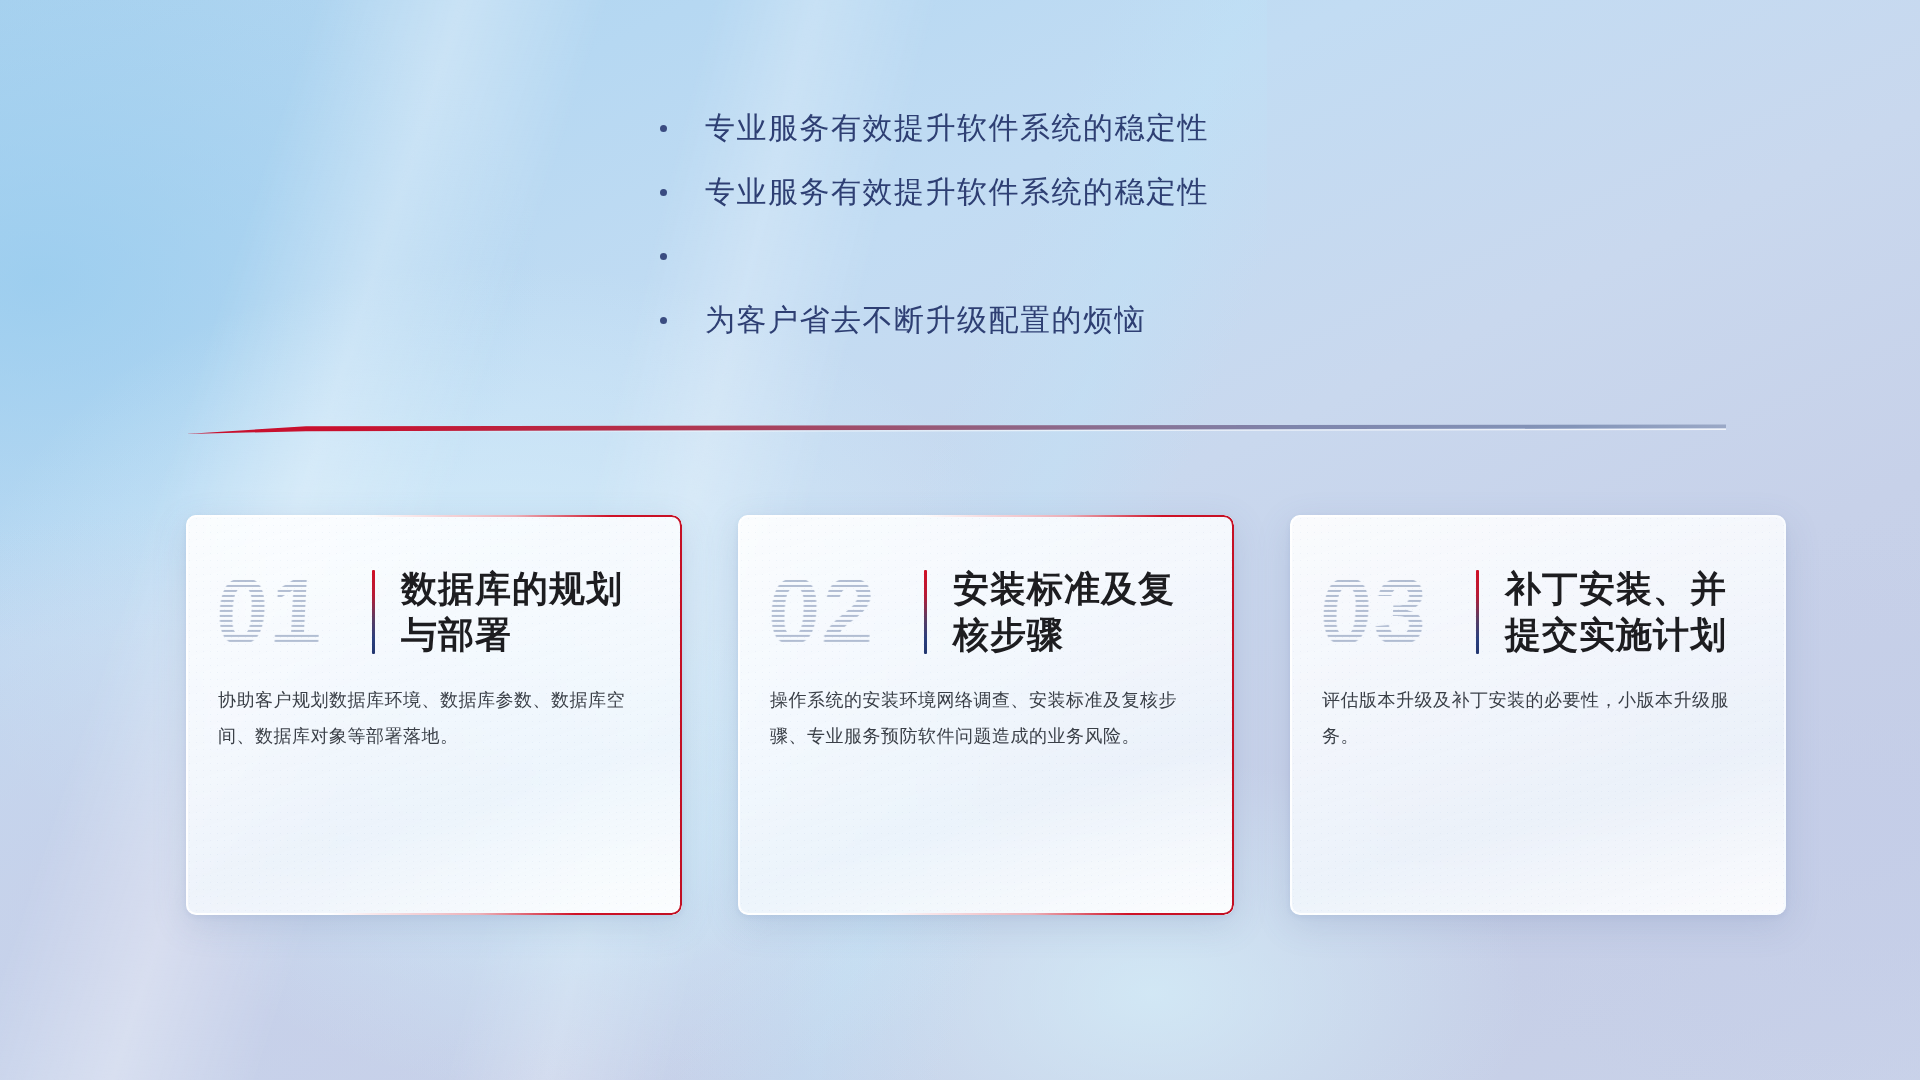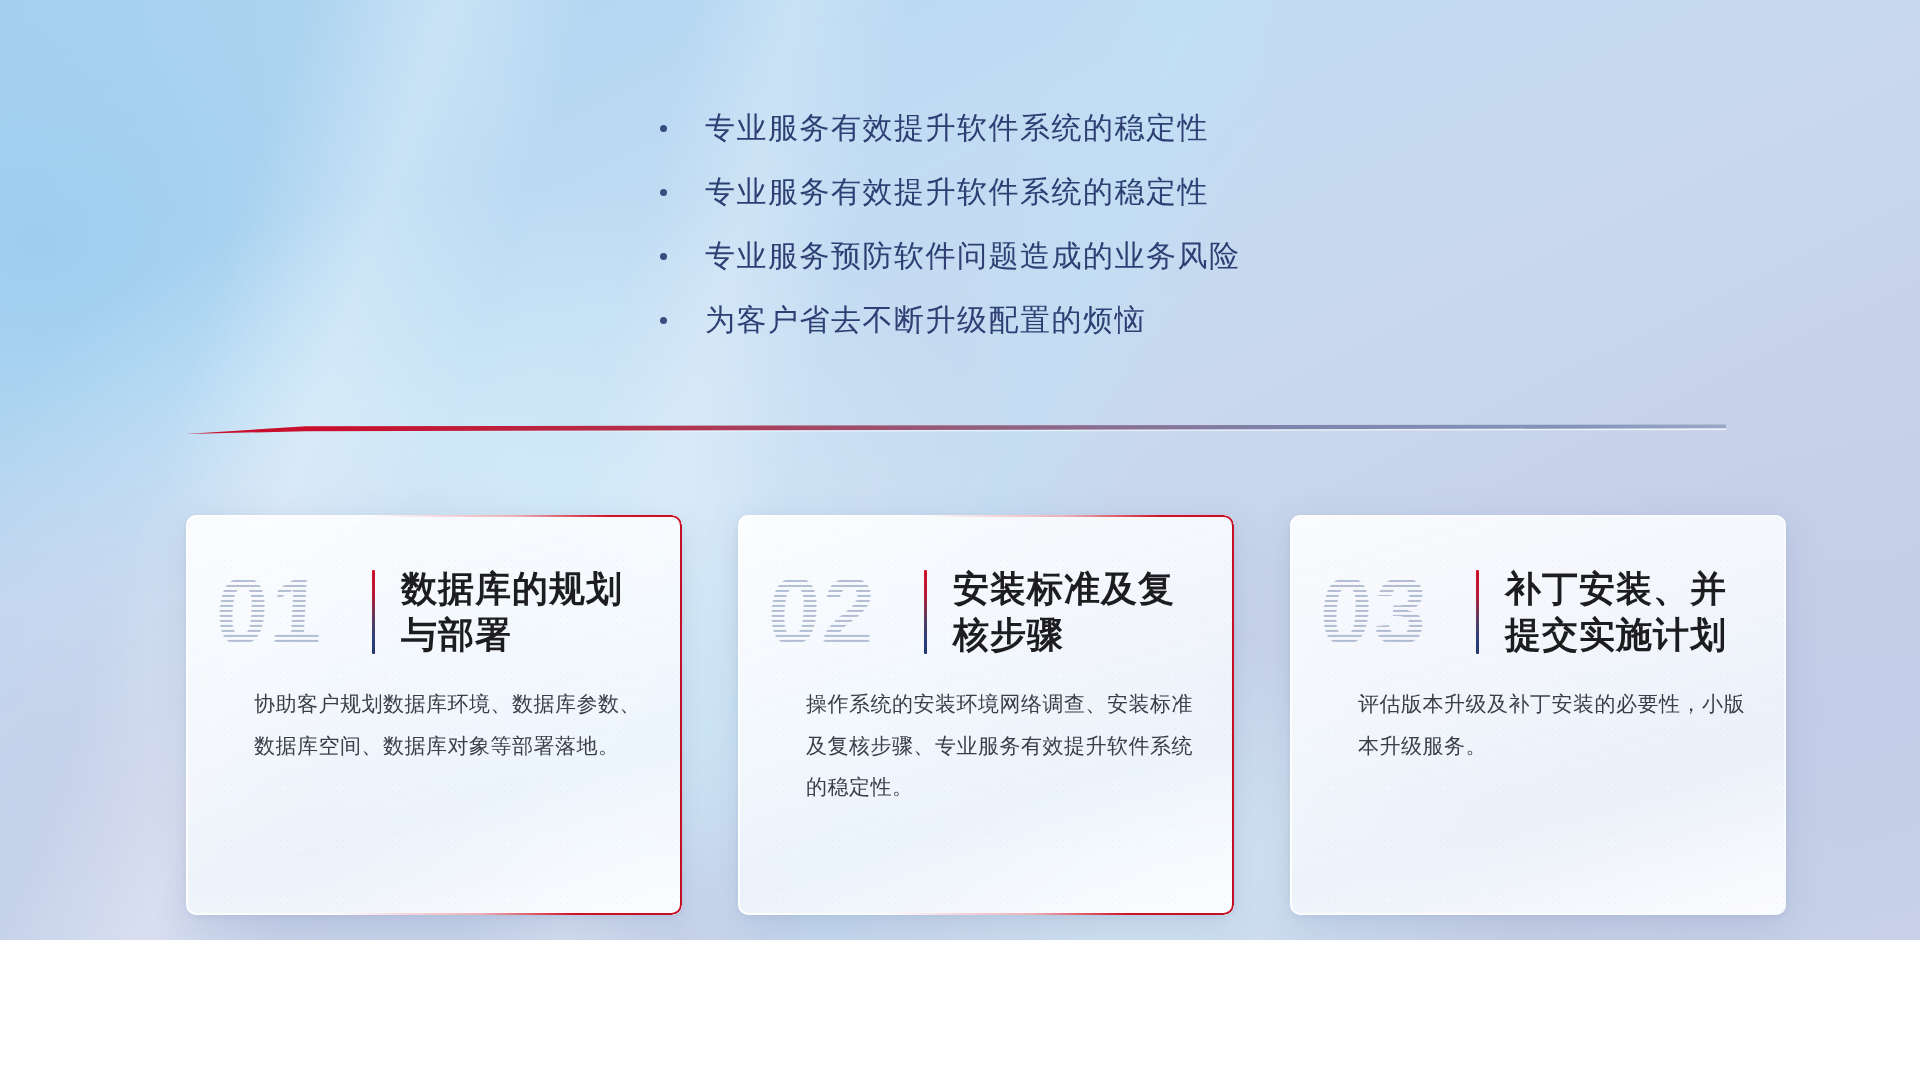--- a/index.html
+++ b/index.html
@@ -6,21 +6,21 @@
   * { margin:0; padding:0; box-sizing:border-box; }
   html, body {
     width:1920px; height:1080px;
     overflow:hidden;
     font-family:"Liberation Sans","DejaVu Sans",sans-serif;
   }
 
   
   #stage {
     position:relative;
-    width:1920px; height:940px;
+    width:1920px; height:1080px;
     background:
       radial-gradient(ellipse 900px 620px at 10% 86%, rgba(198,206,232,0.92) 0%, rgba(198,206,232,0.0) 68%),
       radial-gradient(ellipse 760px 520px at 26% 58%, rgba(214,240,252,0.85) 0%, rgba(214,240,252,0.0) 70%),
       radial-gradient(ellipse 520px 330px at 60% 92%, rgba(214,241,250,0.70) 0%, rgba(214,241,250,0.0) 72%),
       radial-gradient(ellipse 640px 420px at 97% 76%, rgba(196,205,232,0.80) 0%, rgba(196,205,232,0.0) 72%),
       radial-gradient(ellipse 700px 500px at 2% 26%, rgba(150,203,238,0.75) 0%, rgba(150,203,238,0.0) 72%),
       linear-gradient(154deg,#a9d2ef 0%, #b6d8f2 17%, #c2dcf3 33%, #c9d8ee 52%, #c7d1e9 70%, #c6cfe7 85%, #c9d2e9 100%);
     overflow:hidden;
   }
   
@@ -181,44 +181,42 @@
     font-size:36px;
     line-height:1.27;
     color:#1d1d20;
     letter-spacing:1px;
     font-weight:700;
   }
   .card-body {
     position:relative;
     z-index:2;
     padding:18px 36px 0 32px;
-    font-size:21px;
+    font-size:18px;
     line-height:1.98;
     color:#3a3f47;
     letter-spacing:0.5px;
-    margin-left:36px;
   }
 </style>
 </head>
 <body>
 
 <div id="stage">
 
   <div class="bullets">
     <div class="bullet-row">
       <span class="bullet-dot"></span>
       <span class="bullet-text">专业服务有效提升软件系统的稳定性</span>
     </div>
     <div class="bullet-row">
       <span class="bullet-dot"></span>
       <span class="bullet-text">专业服务有效提升软件系统的稳定性</span>
     </div>
     <div class="bullet-row">
       <span class="bullet-dot"></span>
-      <span class="bullet-text">专业服务预防软件问题造成的业务风险</span>
     </div>
     <div class="bullet-row">
       <span class="bullet-dot"></span>
       <span class="bullet-text">为客户省去不断升级配置的烦恼</span>
     </div>
   </div>
 
   <div class="rule-wrap">
     <svg viewBox="0 0 1540 14" preserveAspectRatio="none">
       <defs>
@@ -256,21 +254,21 @@
     </div>
 
     <div class="card accent">
       <span class="frame"></span>
       <span class="dots"></span>
       <div class="card-head">
         <span class="ghost-num">02</span>
         <span class="head-div"></span>
         <span class="card-title">安装标准及复核步骤</span>
       </div>
-      <div class="card-body">操作系统的安装环境网络调查、安装标准及复核步骤、专业服务有效提升软件系统的稳定性。</div>
+      <div class="card-body">操作系统的安装环境网络调查、安装标准及复核步骤、专业服务预防软件问题造成的业务风险。</div>
     </div>
 
     <div class="card plain">
       <span class="frame"></span>
       <span class="dots"></span>
       <div class="card-head">
         <span class="ghost-num">03</span>
         <span class="head-div"></span>
         <span class="card-title">补丁安装、并提交实施计划</span>
       </div>

